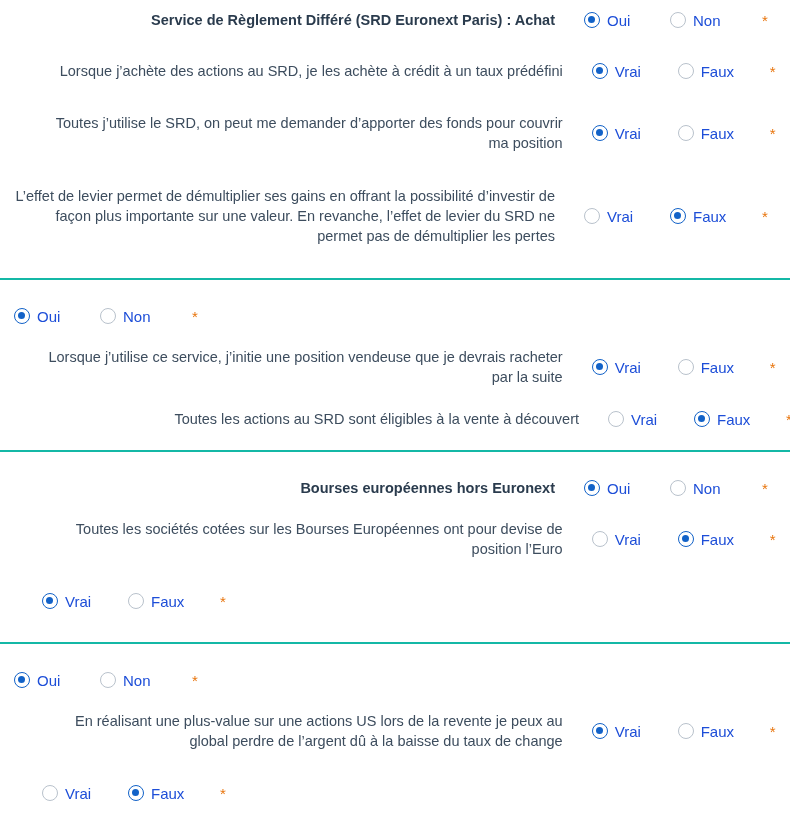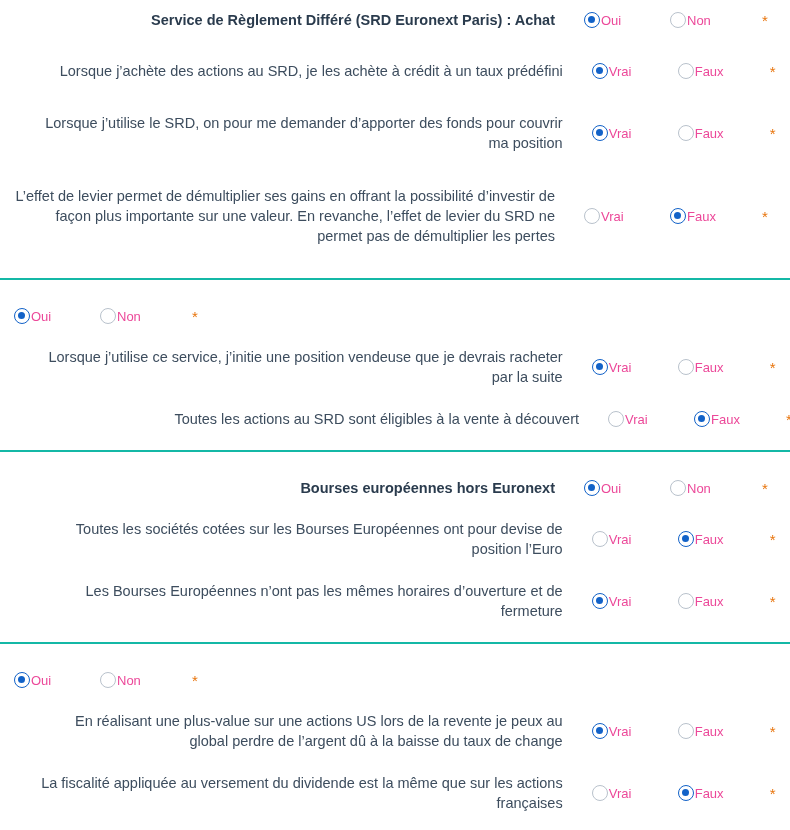--- a/index.html
+++ b/index.html
@@ -49,25 +49,25 @@
   .answers-cell {
     width: 220px;
     display: flex;
     align-items: center;
     gap: 0;
     padding-left: 14px;
   }
   .opt {
     display: flex;
     align-items: center;
-    gap: 1px;
+    gap: 7px;
     width: 86px;
     cursor: pointer;
-    font-size: 13px;
-    color: #ec4899;
+    font-size: 15px;
+    color: #1d4ed8;
   }
   .radio {
     width: 16px;
     height: 16px;
     border-radius: 50%;
     border: 1.6px solid #b9c2cc;
     background: #fff;
     display: inline-block;
     position: relative;
     flex: 0 0 auto;
@@ -128,21 +128,21 @@
             <span class="opt-label">Vrai</span>
           </div>
           <div class="opt">
             <span class="radio"></span>
             <span class="opt-label">Faux</span>
           </div>
           <span class="req">*</span>
         </div>
       </div>
       <div class="row h-2">
-        <div class="label-cell">Lorsque j’utilise le SRD, on pour me demander d’apporter des fonds pour couvrir ma position</div>
+        <div class="label-cell">Toutes j’utilise le SRD, on peut me demander d’apporter des fonds pour couvrir ma position</div>
         <div class="answers-cell">
           <div class="opt">
             <span class="radio checked"></span>
             <span class="opt-label">Vrai</span>
           </div>
           <div class="opt">
             <span class="radio"></span>
             <span class="opt-label">Faux</span>
           </div>
           <span class="req">*</span>
@@ -233,21 +233,20 @@
             <span class="opt-label">Vrai</span>
           </div>
           <div class="opt">
             <span class="radio checked"></span>
             <span class="opt-label">Faux</span>
           </div>
           <span class="req">*</span>
         </div>
       </div>
       <div class="row h-2">
-        <div class="label-cell">Les Bourses Européennes n’ont pas les mêmes horaires d’ouverture et de fermeture</div>
         <div class="answers-cell">
           <div class="opt">
             <span class="radio checked"></span>
             <span class="opt-label">Vrai</span>
           </div>
           <div class="opt">
             <span class="radio"></span>
             <span class="opt-label">Faux</span>
           </div>
           <span class="req">*</span>
@@ -278,21 +277,20 @@
             <span class="opt-label">Vrai</span>
           </div>
           <div class="opt">
             <span class="radio"></span>
             <span class="opt-label">Faux</span>
           </div>
           <span class="req">*</span>
         </div>
       </div>
       <div class="row h-2">
-        <div class="label-cell">La fiscalité appliquée au versement du dividende est la même que sur les actions françaises</div>
         <div class="answers-cell">
           <div class="opt">
             <span class="radio"></span>
             <span class="opt-label">Vrai</span>
           </div>
           <div class="opt">
             <span class="radio checked"></span>
             <span class="opt-label">Faux</span>
           </div>
           <span class="req">*</span>

